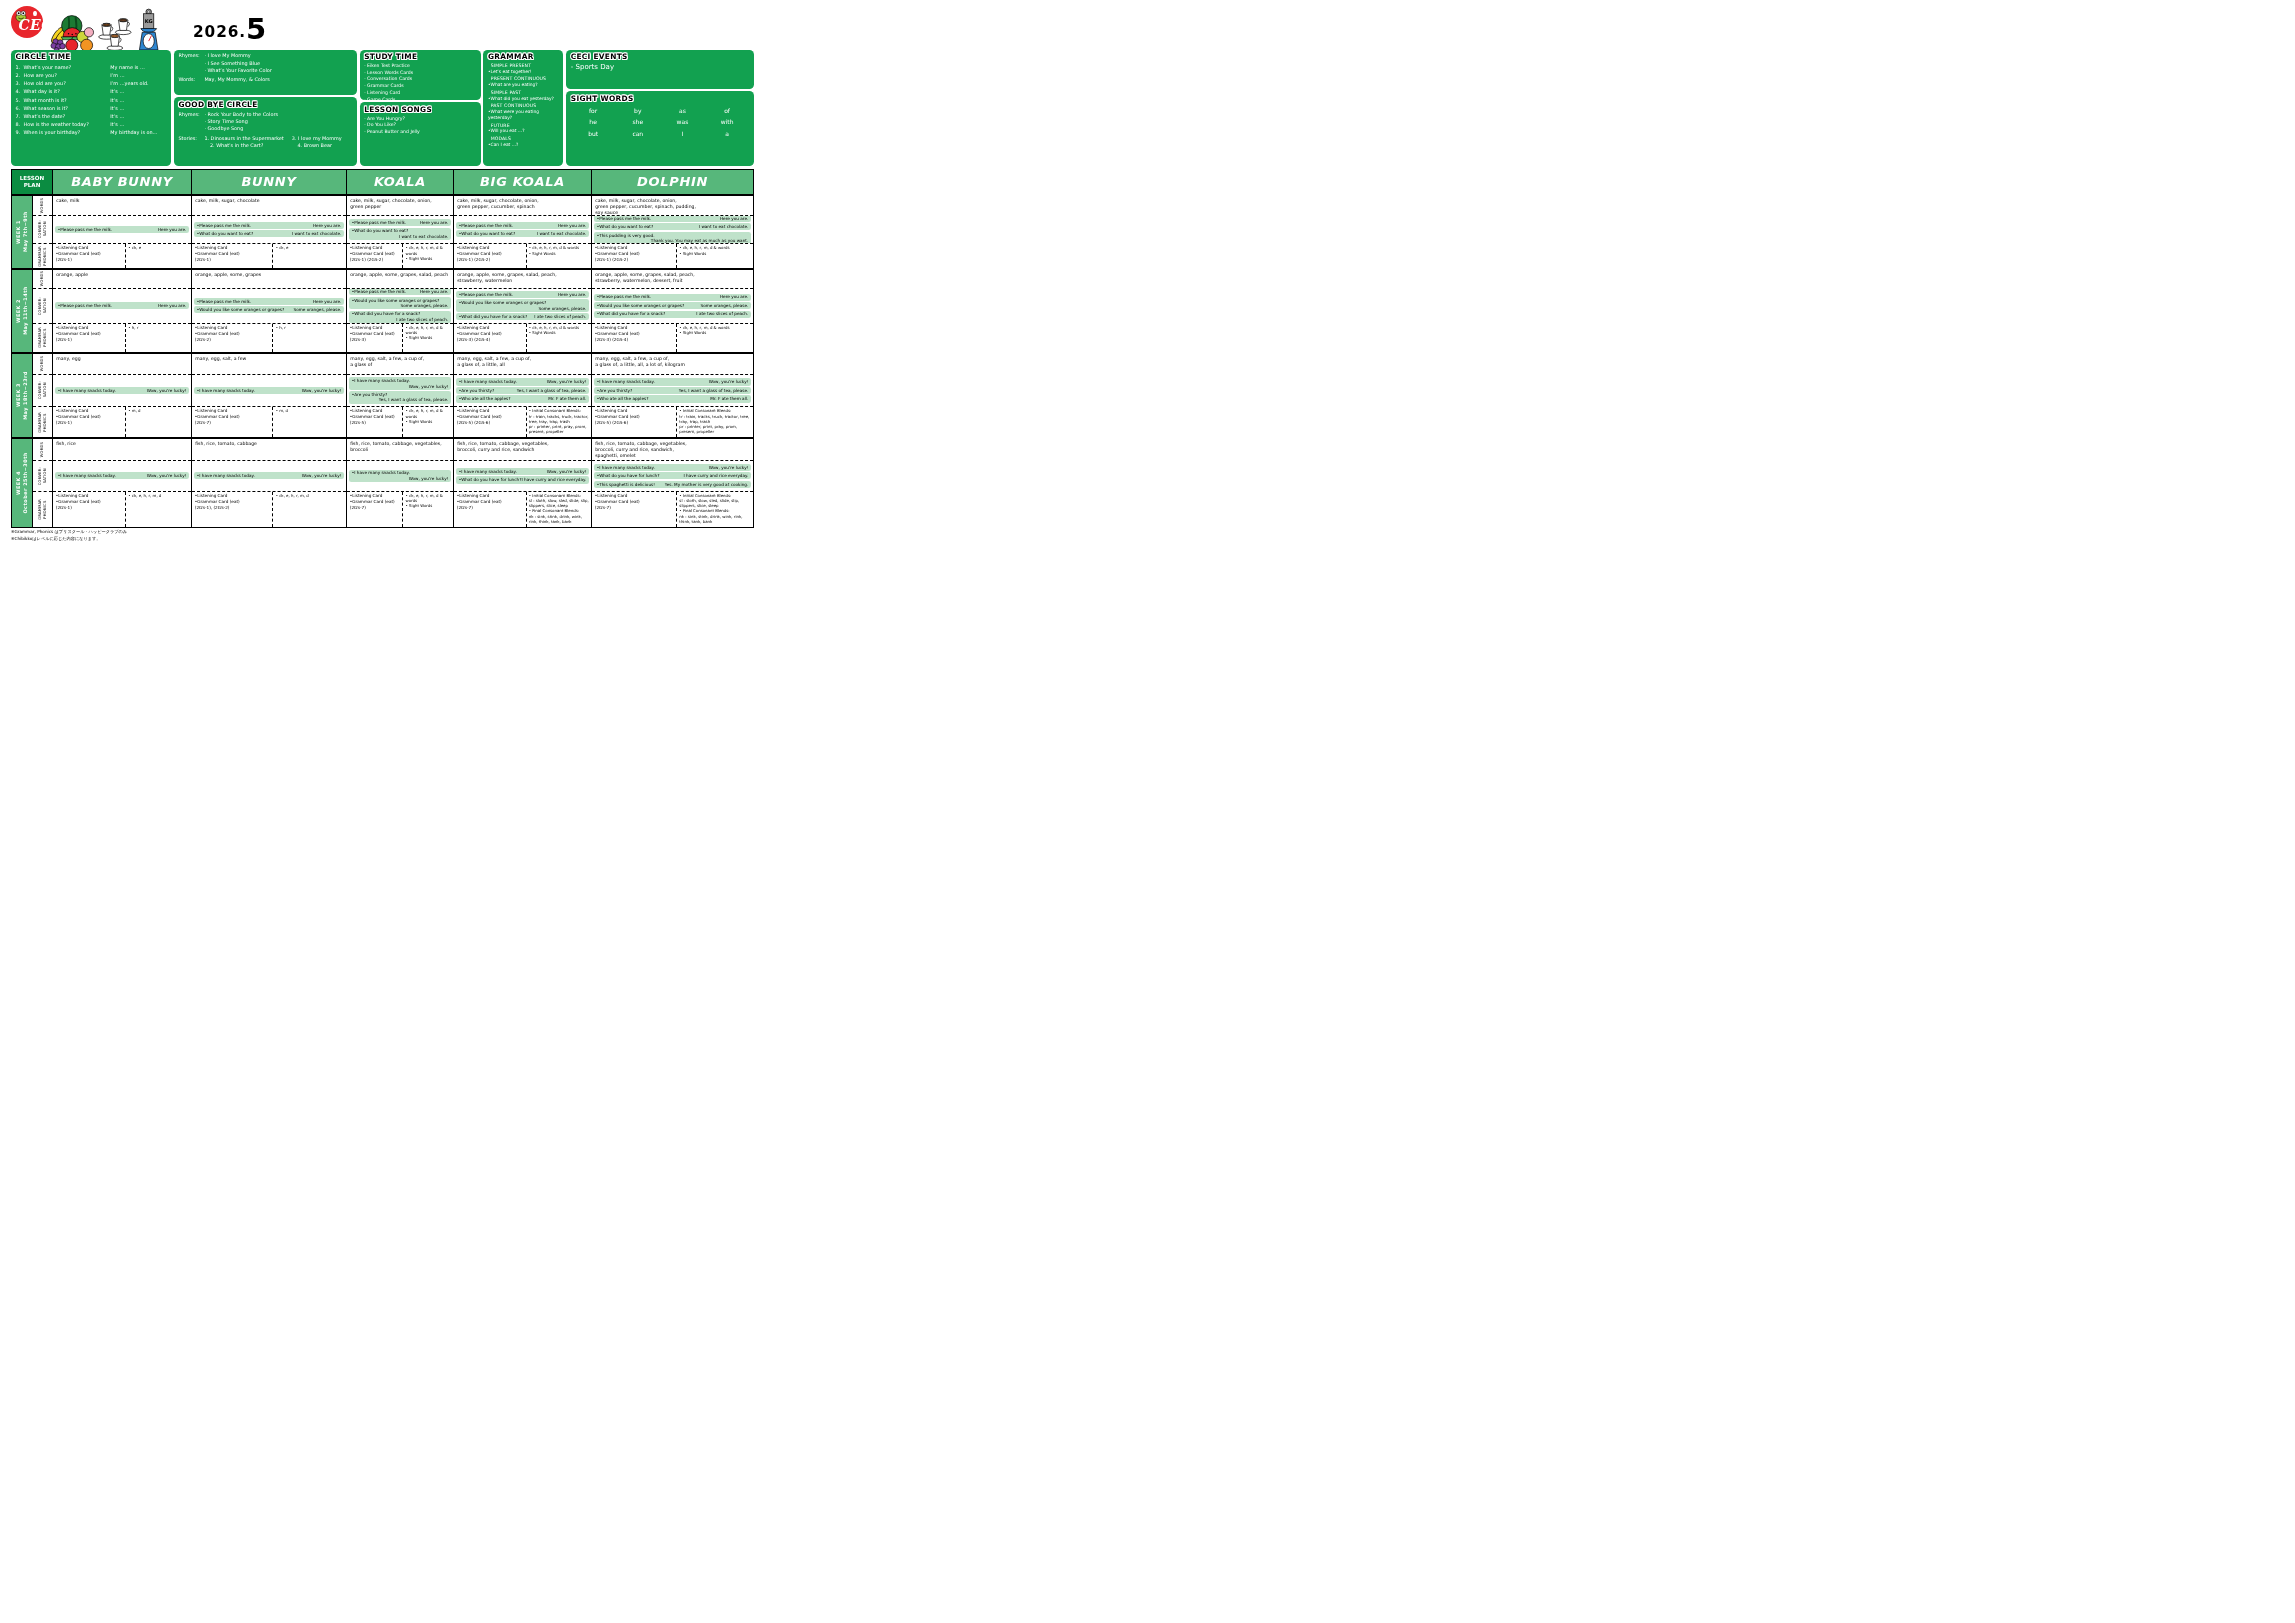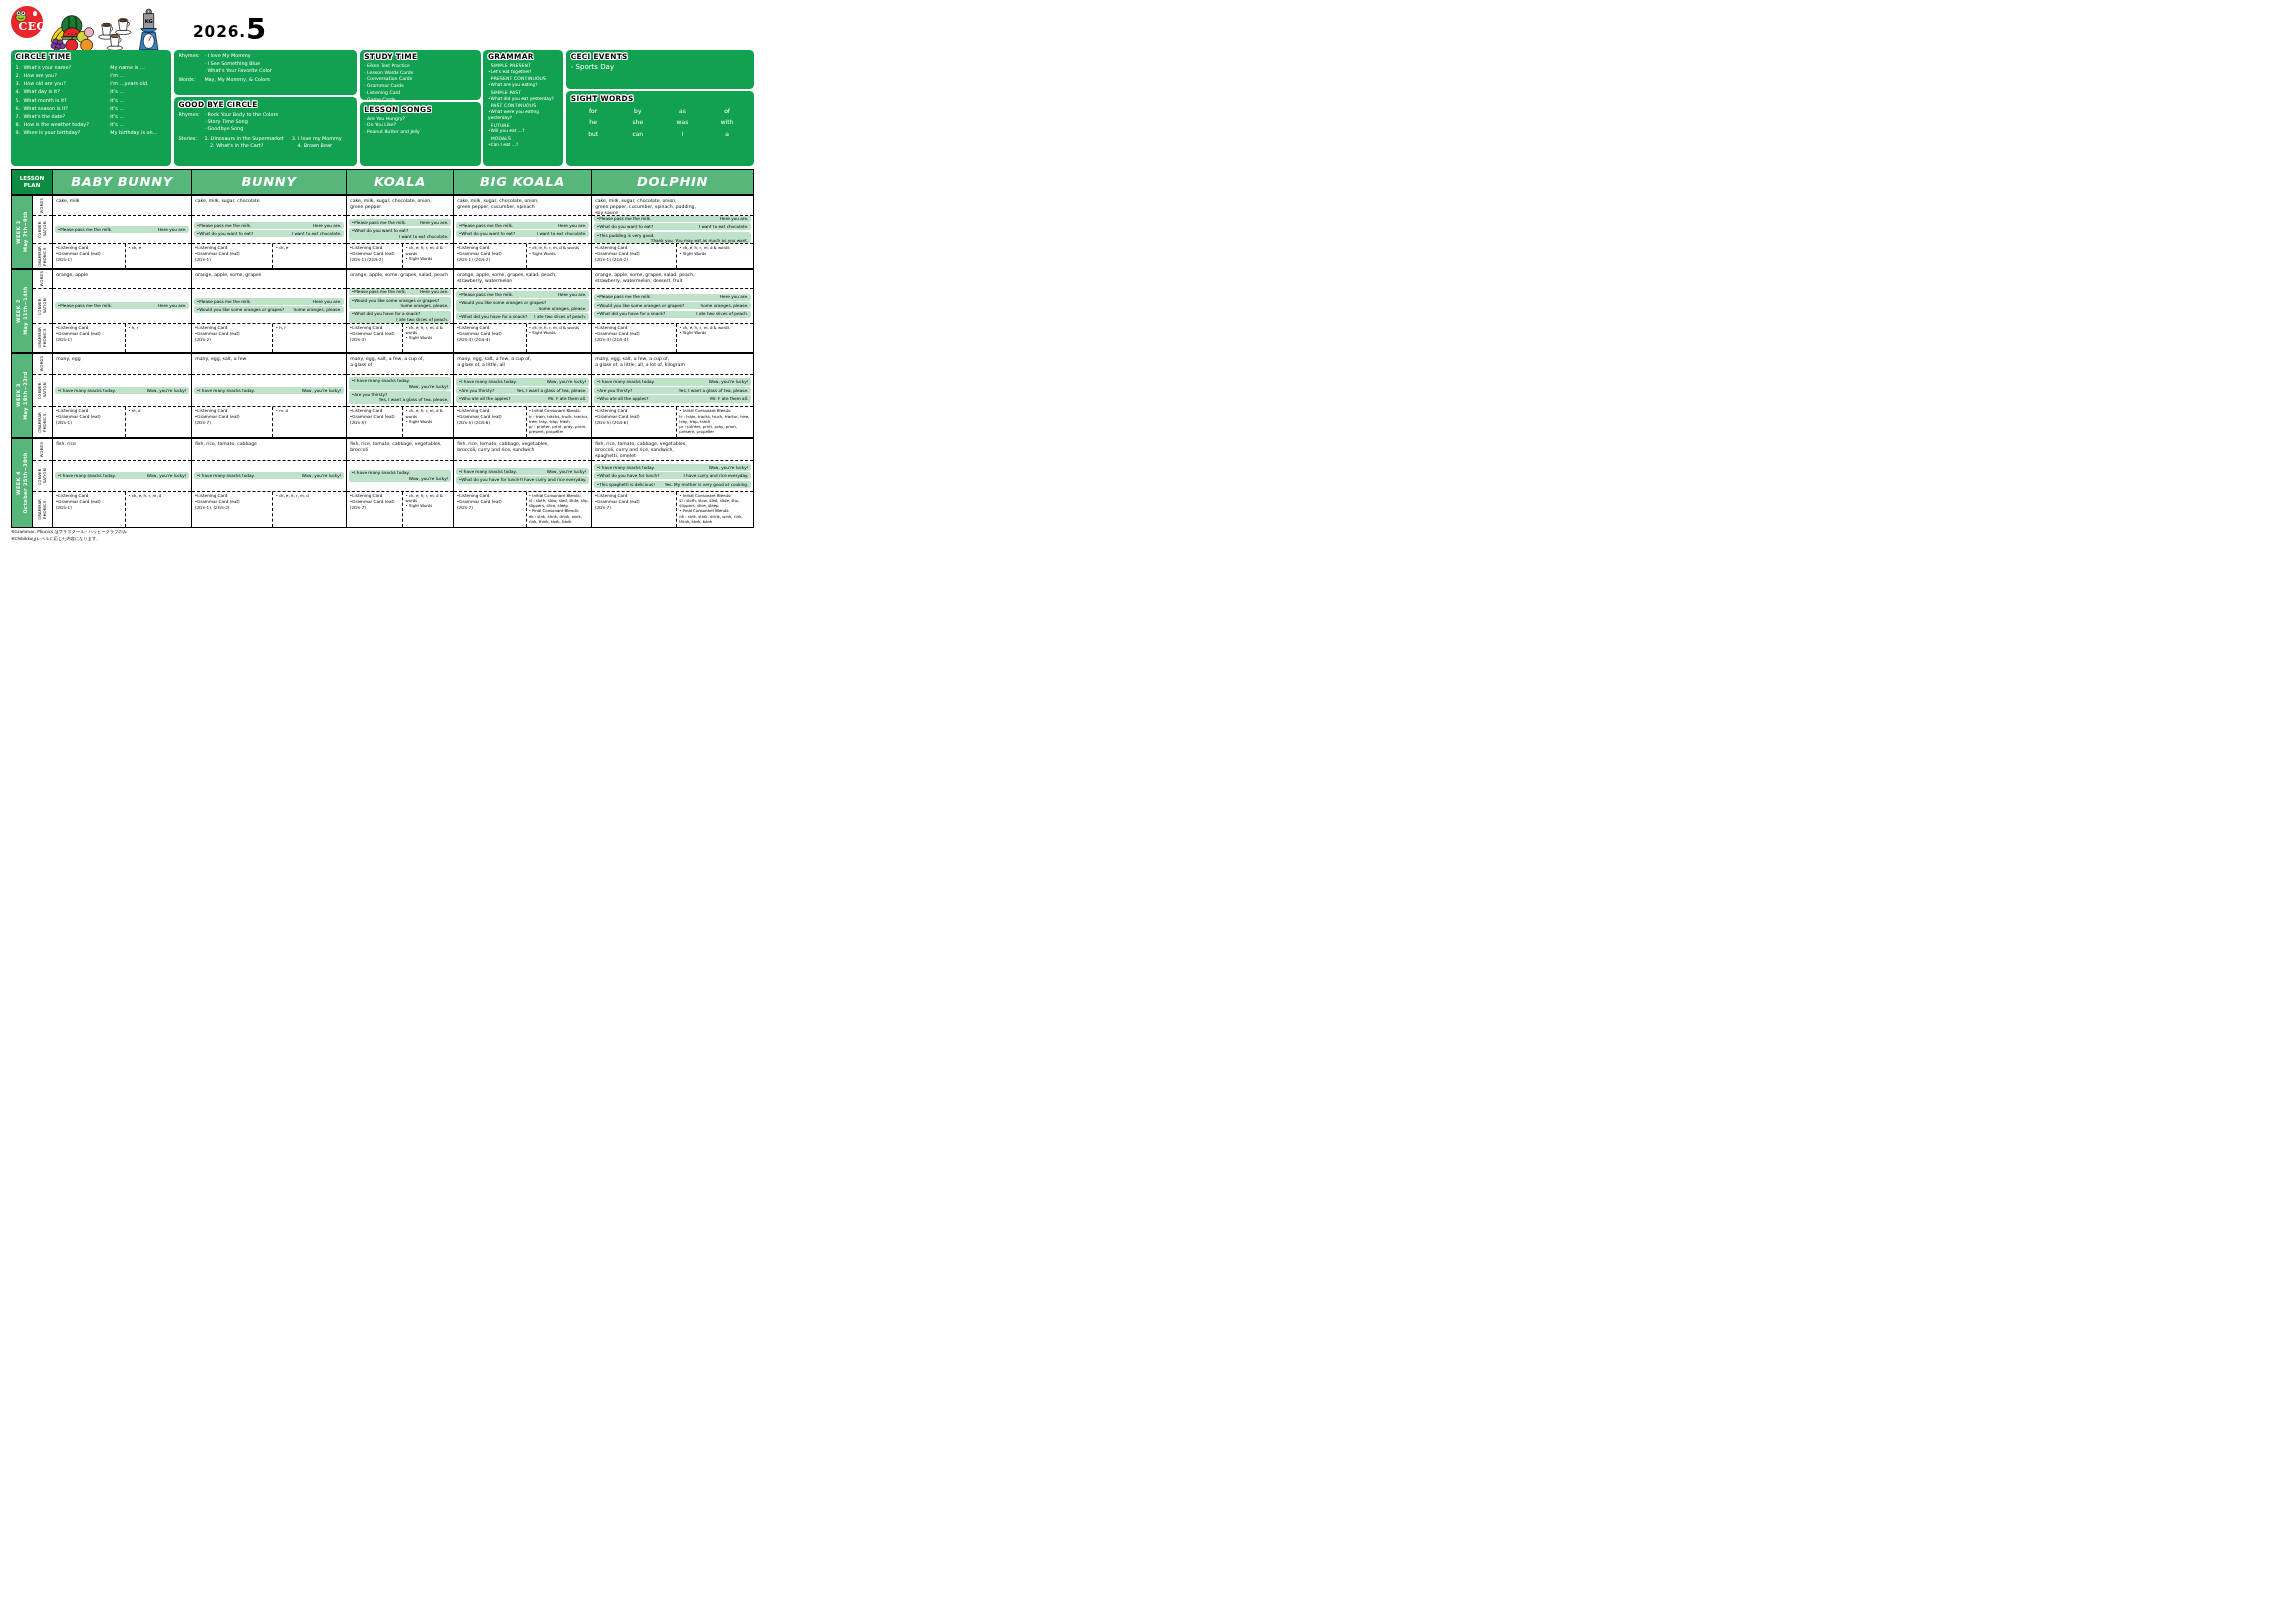--- a/index.html
+++ b/index.html
@@ -2,21 +2,21 @@
 <html style="font-size:7.4px"><head>
 <meta charset="utf-8">
 <style>
   html,body{margin:0;padding:0;background:#fff;}
   body{font-family:"DejaVu Sans",sans-serif;color:#000;}
   .page{width:765px;min-height:541px;box-sizing:border-box;padding:4.6px 11px 2.8px;background:#fff;}
 
   
   .hdr{display:flex;align-items:flex-start;gap:7.4px;height:45px;}
   .logo{width:32px;height:32px;background:#e8262c;border-radius:50%;position:relative;flex:none;margin-top:1.9px;}
-  .logo-text{position:absolute;left:7.4px;bottom:5.6px;color:#fff;font-family:"DejaVu Serif",serif;font-weight:bold;font-size:11px;letter-spacing:0.5px;}
+  .logo-text{position:absolute;left:7.4px;bottom:5.6px;color:#fff;font-family:"DejaVu Serif",serif;font-style:italic;font-weight:bold;font-size:14px;letter-spacing:0.5px;}
   .logo-dot{position:absolute;top:4.2px;right:6.5px;width:3.2px;height:5.1px;background:#fff;border-radius:50%;}
   .frog{position:absolute;top:3.7px;left:3.2px;}
   .titles{flex:1;padding-top:1.9px;}
   .t1{font-size:12.5px;font-weight:900;letter-spacing:0.9px;}
   .t2{font-size:14px;font-weight:900;letter-spacing:0.5px;margin-top:1.4px;}
   .hdr-right{display:flex;align-items:center;gap:3.7px;margin-top:3.7px;flex:none;}
   .date{display:flex;align-items:flex-end;}
   .yr{font-size:15.3px;font-weight:900;letter-spacing:0.9px;line-height:1;padding-bottom:2.3px;}
   .mo{font-size:29px;font-weight:900;line-height:0.85;}
 

